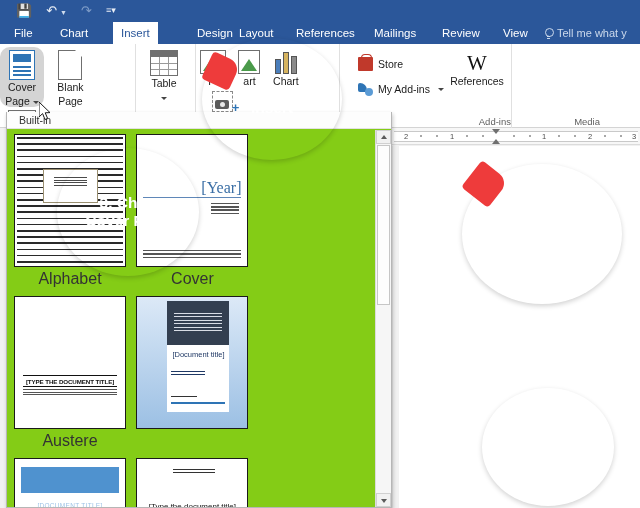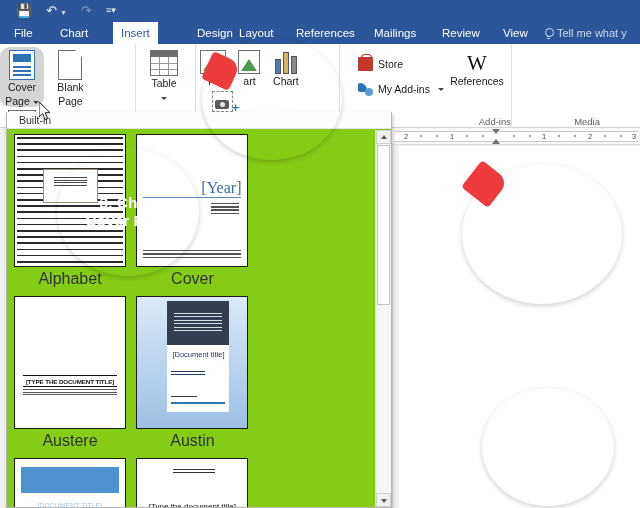--- a/index.html
+++ b/index.html
@@ -631,21 +631,20 @@
           <div class="card">
             <div class="dark">
                 <div class="mini-lines"></div>
               </div>
             <div class="dtitle">[Document title]</div>
             <div class="dsub"></div>
             <div class="rule2"></div>
             <div class="rule"></div>
           </div>
         </div>
-        <div class="gname">Austin</div>
       </div>
 
       
       <div class="gcell">
         <div class="gthumb th-banded">
           <div class="band1"></div>
           <div class="dt">[DOCUMENT TITLE]</div>
 
         </div>
         

